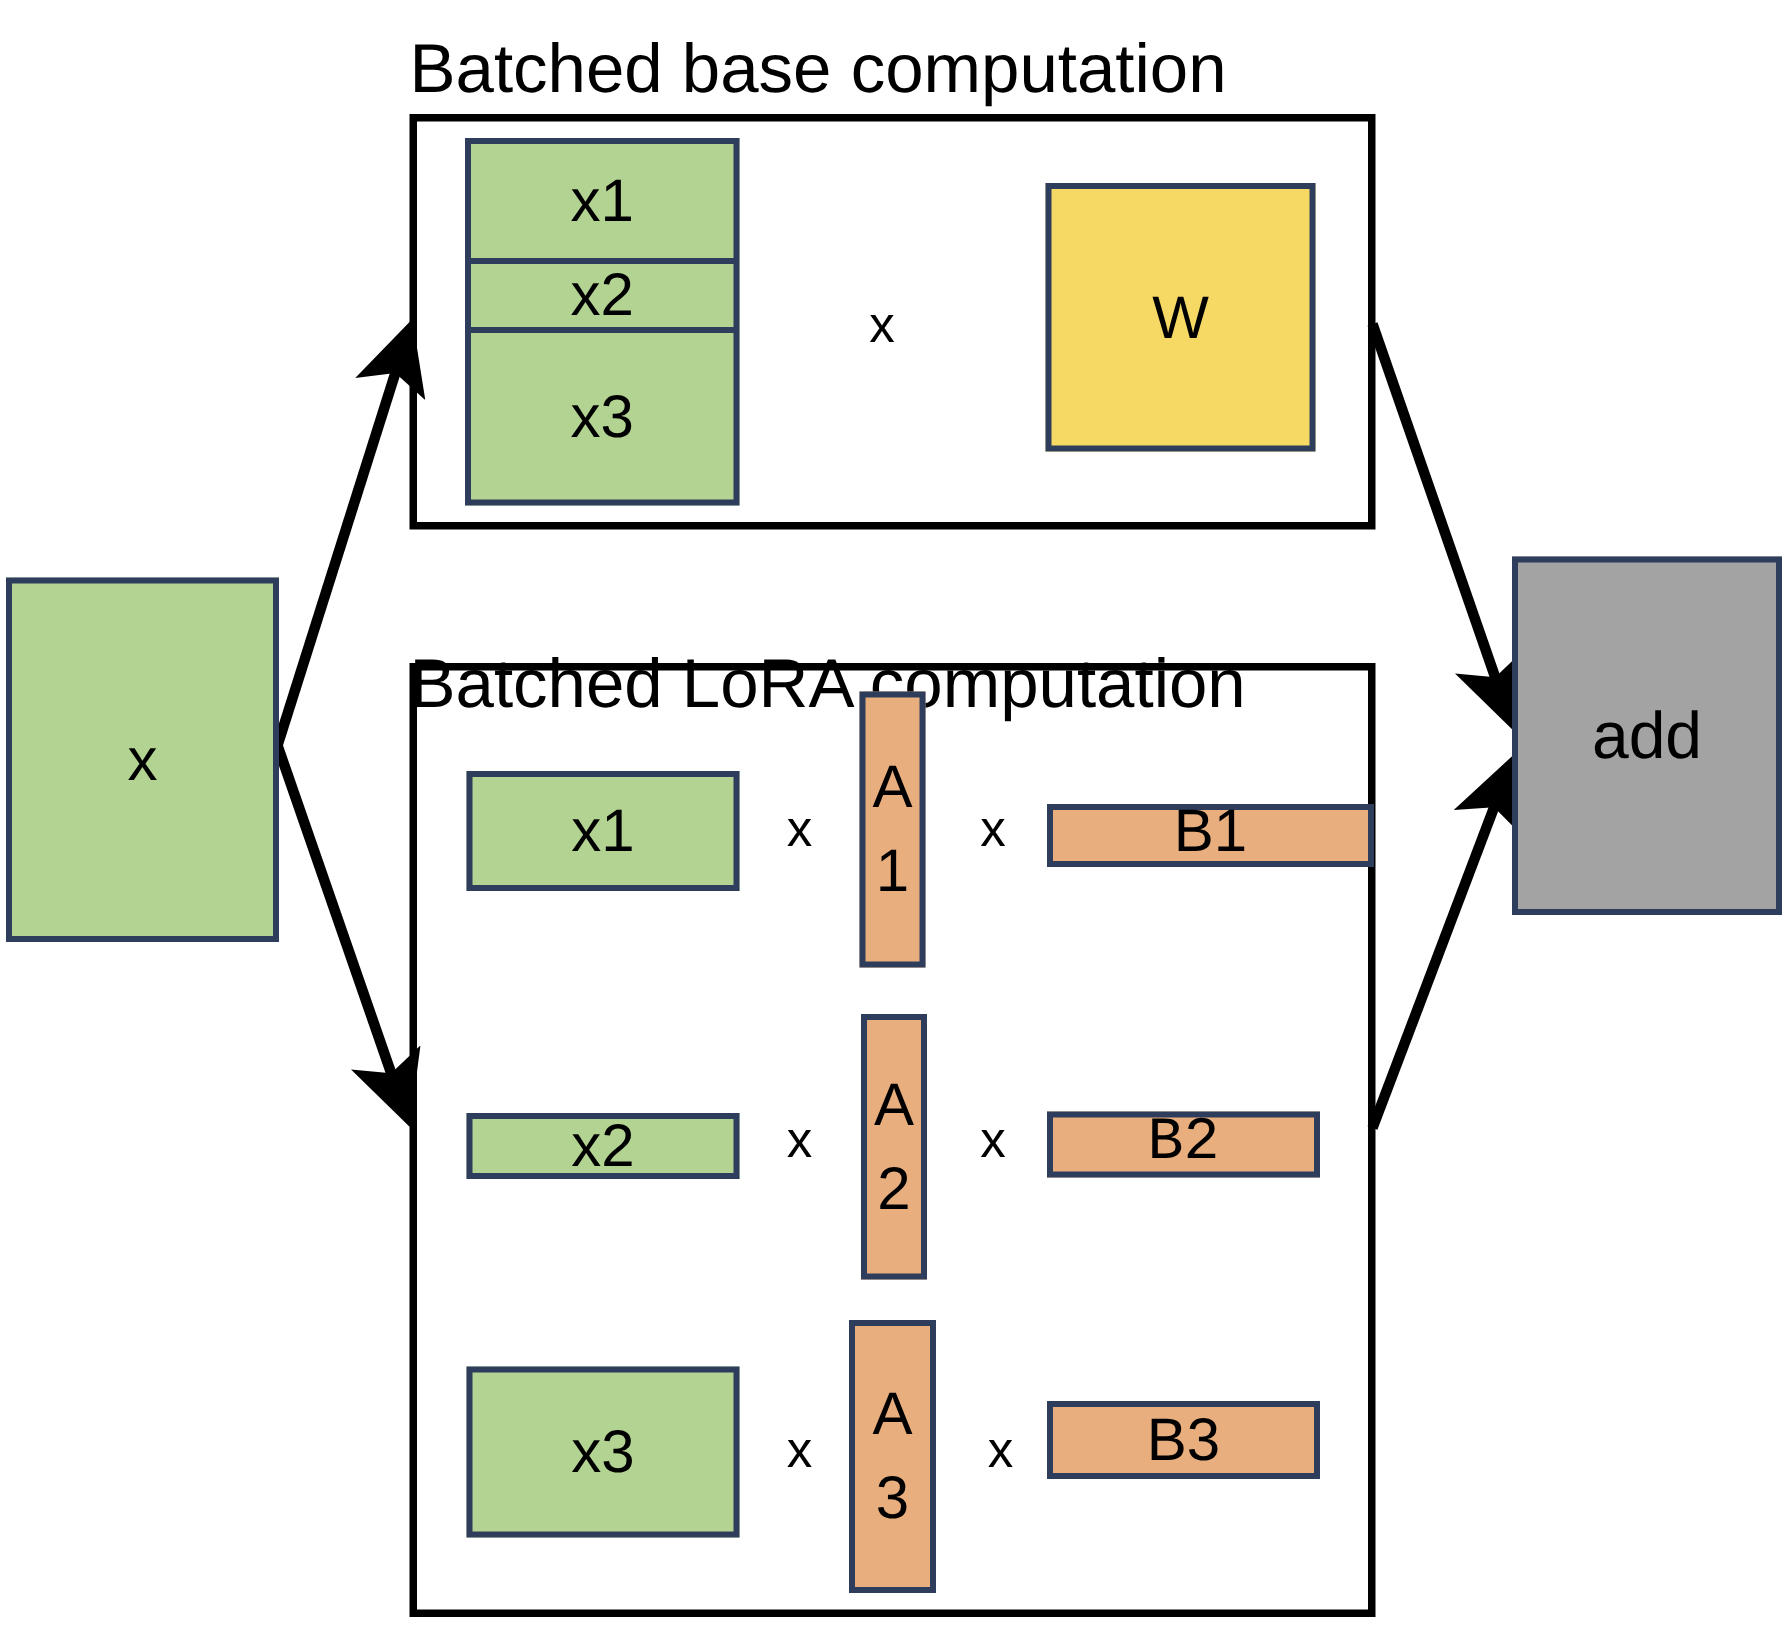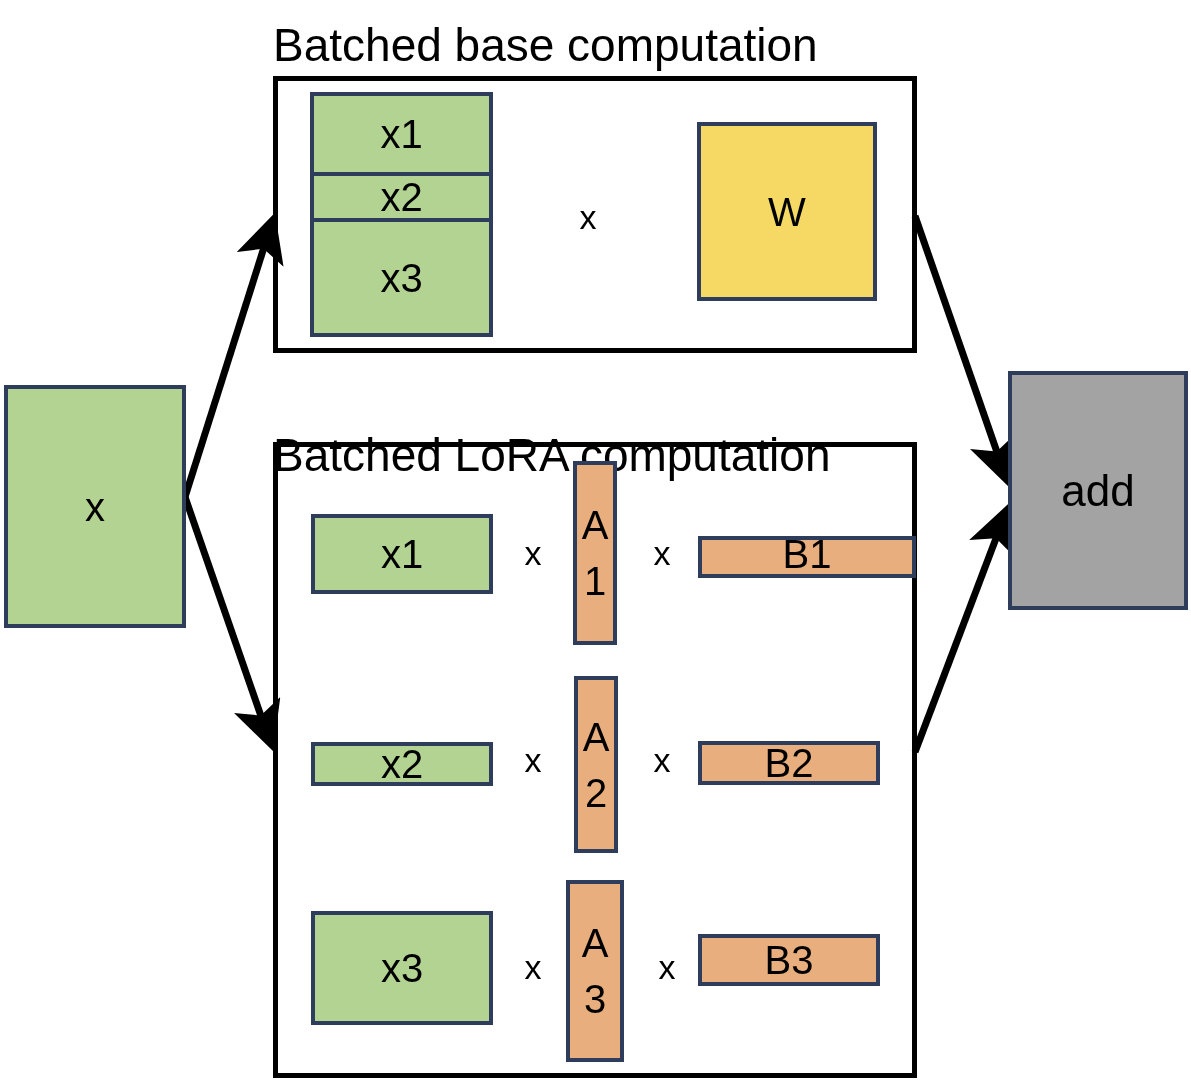--- a/index.html
+++ b/index.html
@@ -158,21 +158,21 @@
 
   <div class="tile green t40" style="left:311px; top:742px; width:182px; height:44px;">
     <span>x2</span>
   </div>
   <div class="op" style="left:511px; top:743px; width:44px;">x</div>
   <div class="tile orange col t40" style="left:574px; top:676px; width:44px; height:177px;">
     <span>A</span>
     <span>2</span>
   </div>
   <div class="op" style="left:640px; top:743px; width:44px;">x</div>
-  <div class="tile orange t40" style="left:698px; top:741px; width:182px; height:44px;">
+  <div class="tile orange t40" style="left:698px; top:741px; width:182px; height:44px;font-family:Liberation Mono, monospace;">
     <span>B2</span>
   </div>
 
   <div class="tile green t40" style="left:311px; top:911px; width:182px; height:114px;">
     <span>x3</span>
   </div>
   <div class="op" style="left:511px; top:950px; width:44px;">x</div>
   <div class="tile orange col t40" style="left:566px; top:880px; width:58px; height:182px;">
     <span>A</span>
     <span>3</span>

